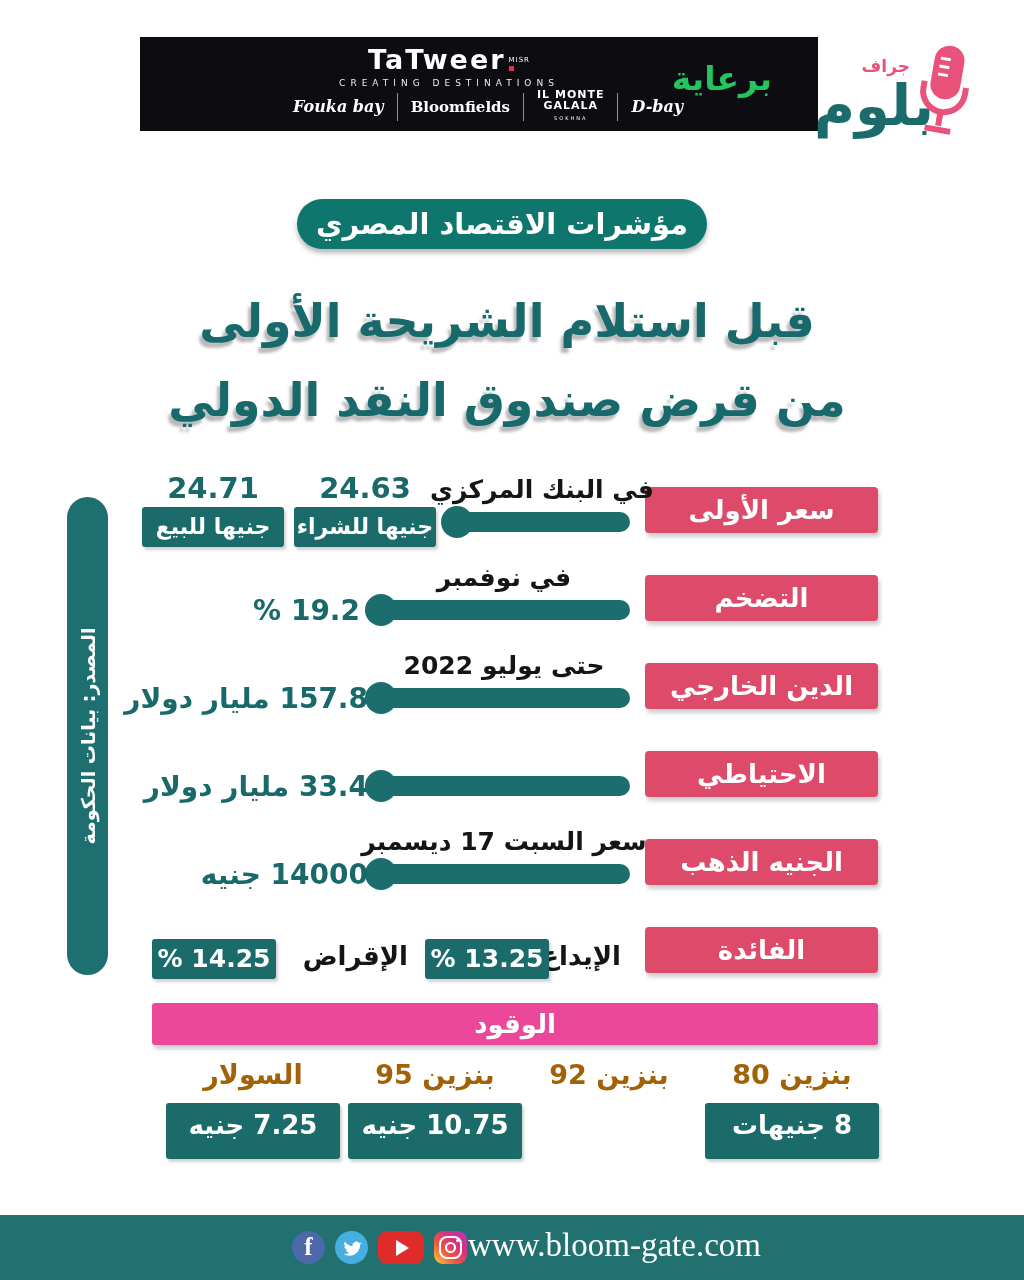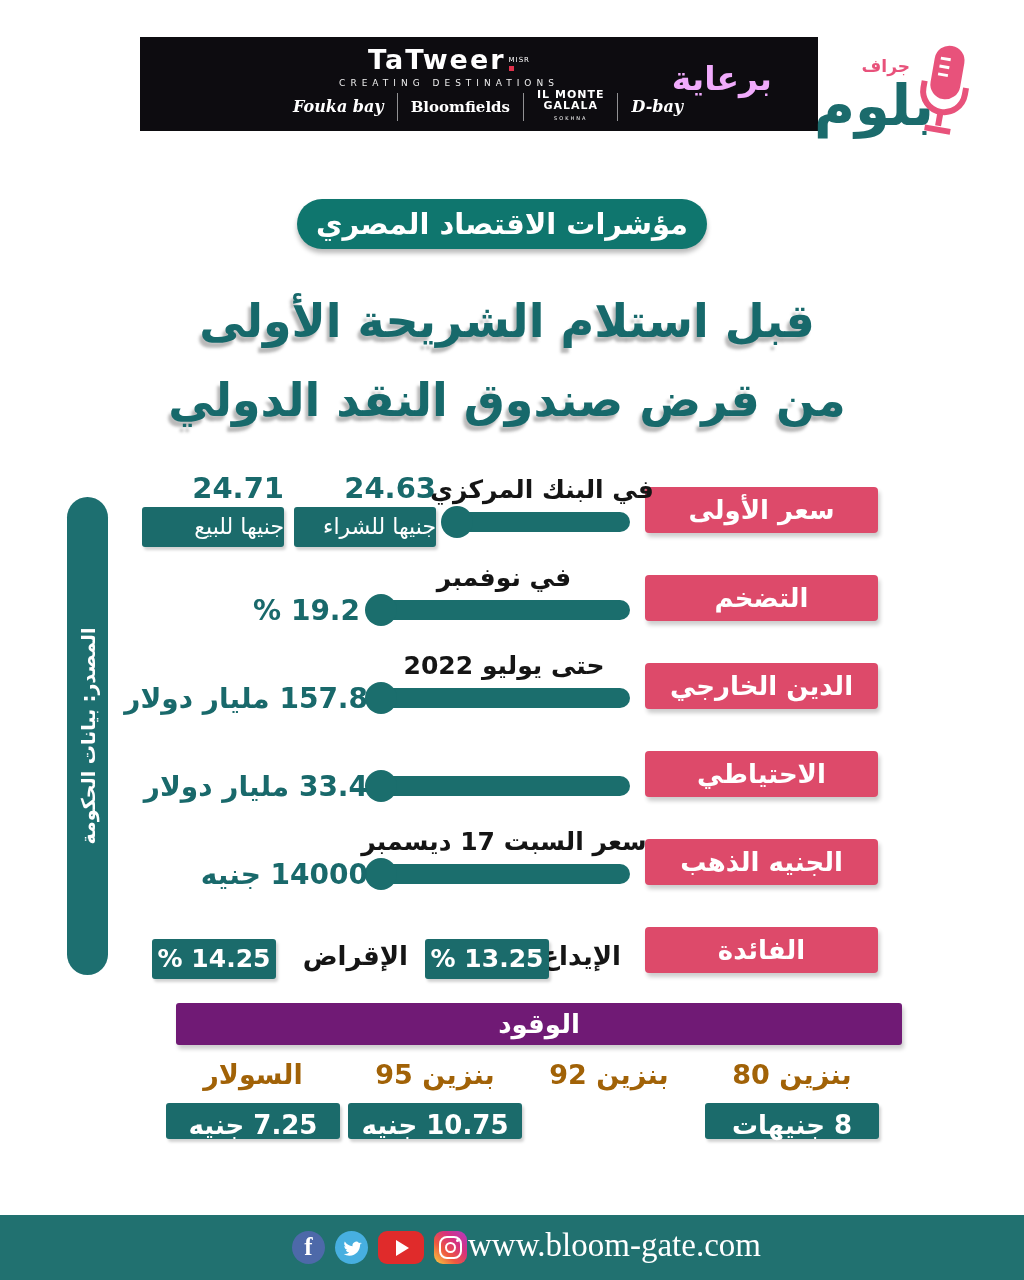--- a/index.html
+++ b/index.html
@@ -15,21 +15,21 @@
   .tt-misr{font-size:7px;letter-spacing:1px;line-height:7px;}
   .tt-dot{width:5px;height:5px;background:#e0314b;margin-top:2px;}
   .tagline{font-size:9px;letter-spacing:5px;color:#efefef;margin-top:5px;}
   .brands{position:absolute;left:140px;bottom:7px;display:flex;align-items:center;color:#fff;}
   .brand{padding:0 13px;text-align:center;}
   .brand-sep{width:1px;height:28px;background:rgba(255,255,255,.55);}
   .brand-script{font-family:"DejaVu Serif",serif;font-style:italic;font-weight:bold;font-size:16px;}
   .brand-serif{font-family:"DejaVu Serif",serif;font-weight:bold;font-size:15px;}
   .brand-stack{font-size:11px;font-weight:bold;letter-spacing:1px;line-height:11px;}
   .brand-stack .sub{display:block;font-size:5px;letter-spacing:2px;font-weight:normal;margin-top:2px;}
-  .sponsor{position:absolute;right:46px;top:22px;color:#f0abfc;font-size:33px;font-weight:bold;direction:rtl;}
+  .sponsor{position:absolute;right:46px;top:22px;color:#22c55e;font-size:33px;font-weight:bold;direction:rtl;}
 
   
   .bloom{position:absolute;left:822px;top:30px;width:146px;height:124px;}
   .bloom-graf{position:absolute;right:58px;top:26px;color:#e8527b;font-size:17px;font-weight:bold;direction:rtl;letter-spacing:2px;}
   .bloom-name{position:absolute;right:34px;top:46px;color:#1b6b6c;font-size:56px;font-weight:bold;line-height:60px;direction:rtl;}
   .bloom-mic{position:absolute;right:-2px;top:12px;transform:rotate(10deg);}
 
   
   .title-pill{position:absolute;left:297px;top:199px;width:410px;height:50px;background:#0f766e;
               border-radius:26px;color:#fff;text-align:center;line-height:50px;font-size:29px;
@@ -47,37 +47,37 @@
   .ind-row{position:absolute;left:0;width:1024px;height:64px;}
   .ind-label{position:absolute;right:146px;top:0;width:233px;height:46px;background:#dd4a6a;
              border-radius:4px;color:#fff;text-align:center;line-height:46px;font-size:26px;
              font-weight:bold;direction:rtl;box-shadow:2px 4px 4px rgba(0,0,0,.2);}
   .row-caption{position:absolute;right:394px;top:-12px;color:#151515;font-size:25px;font-weight:bold;
                direction:rtl;white-space:nowrap;display:flex;justify-content:center;line-height:30px;}
   .row-bar{position:absolute;right:394px;top:25px;height:20px;background:#1b6e6d;border-radius:10px;}
   .row-bar .dot{position:absolute;left:-13px;top:-6px;width:32px;height:32px;background:#1b6e6d;border-radius:50%;}
   .row-value{position:absolute;top:20px;color:#19696b;font-size:28px;font-weight:bold;direction:rtl;
              white-space:nowrap;line-height:32px;}
-  .metric{position:absolute;top:-15px;width:142px;text-align:right;}
+  .metric{position:absolute;top:-15px;width:142px;text-align:center;}
   .metric .num{color:#19696b;font-size:29px;font-weight:bold;line-height:33px;}
-  .metric .unit{margin-top:2px;background:#1b6b6b;color:#fff;font-size:22px;font-weight:normal;
+  .metric .unit{margin-top:2px;background:#1b6b6b;color:#fff;font-size:22px;font-weight:bold;
                 height:40px;line-height:40px;border-radius:3px;direction:rtl;box-shadow:2px 3px 3px rgba(0,0,0,.18);}
   .pair-name{position:absolute;top:14px;color:#151515;font-size:26px;font-weight:bold;direction:rtl;white-space:nowrap;}
   .pair-box{position:absolute;top:12px;width:124px;height:40px;background:#1b6b6b;border-radius:3px;color:#fff;
             text-align:center;line-height:40px;font-size:25px;font-weight:bold;direction:rtl;
             box-shadow:2px 3px 3px rgba(0,0,0,.18);}
 
   
-  .fuel-banner{position:absolute;left:152px;top:1003px;width:726px;height:42px;background:#701a75;
+  .fuel-banner{position:absolute;left:152px;top:1003px;width:726px;height:42px;background:#ec4899;
                border-radius:3px;color:#fff;text-align:center;line-height:42px;font-size:26px;
-               font-weight:bold;direction:rtl;box-shadow:2px 4px 4px rgba(0,0,0,.2);margin-left:24px;}
+               font-weight:bold;direction:rtl;box-shadow:2px 4px 4px rgba(0,0,0,.2);}
   .fuel-col{position:absolute;top:1058px;width:174px;text-align:center;}
   .fuel-name{color:#a16207;font-size:27px;font-weight:bold;direction:rtl;line-height:34px;}
   .fuel-price{margin-top:11px;background:#1b6b6b;border-radius:3px;color:#fff;font-size:26px;font-weight:bold;
-              height:36px;line-height:44px;direction:rtl;box-shadow:2px 3px 3px rgba(0,0,0,.18);}
+              height:56px;line-height:44px;direction:rtl;box-shadow:2px 3px 3px rgba(0,0,0,.18);}
 
   
   .footer{position:absolute;left:0;top:1215px;width:1024px;height:65px;background:#217170;}
   .socials{position:absolute;left:292px;top:16px;display:flex;gap:10px;align-items:center;}
   .icon-fb{width:33px;height:33px;border-radius:50%;background:#4d69a9;color:#fff;text-align:center;
            font-family:"Liberation Serif",serif;font-weight:bold;font-size:25px;line-height:31px;}
   .icon-tw{width:33px;height:33px;border-radius:50%;background:#47afe0;display:flex;align-items:center;justify-content:center;}
   .icon-yt{width:46px;height:33px;border-radius:9px;background:#e02b2b;display:flex;align-items:center;justify-content:center;}
   .icon-yt .tri{width:0;height:0;border-left:13px solid #fff;border-top:8px solid transparent;border-bottom:8px solid transparent;margin-left:3px;}
   .icon-ig{position:relative;width:33px;height:33px;border-radius:9px;

